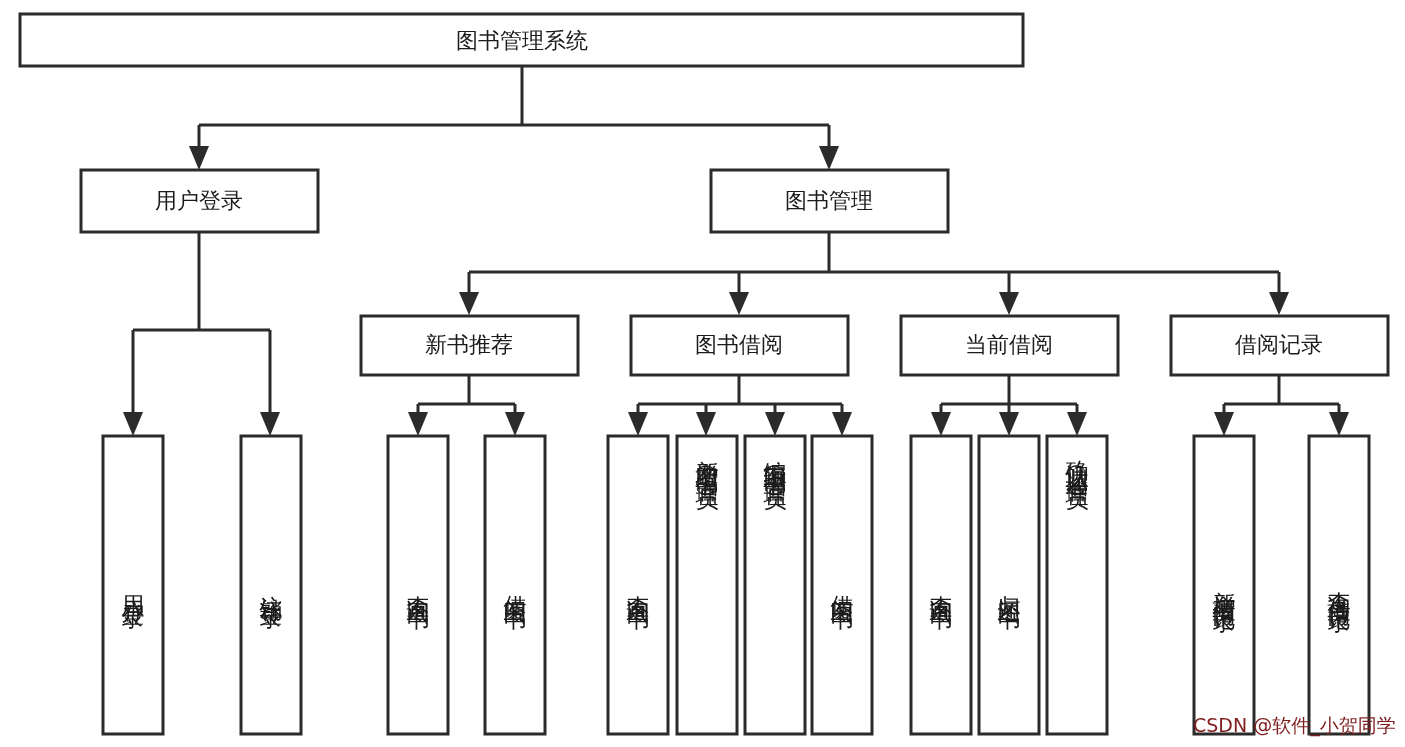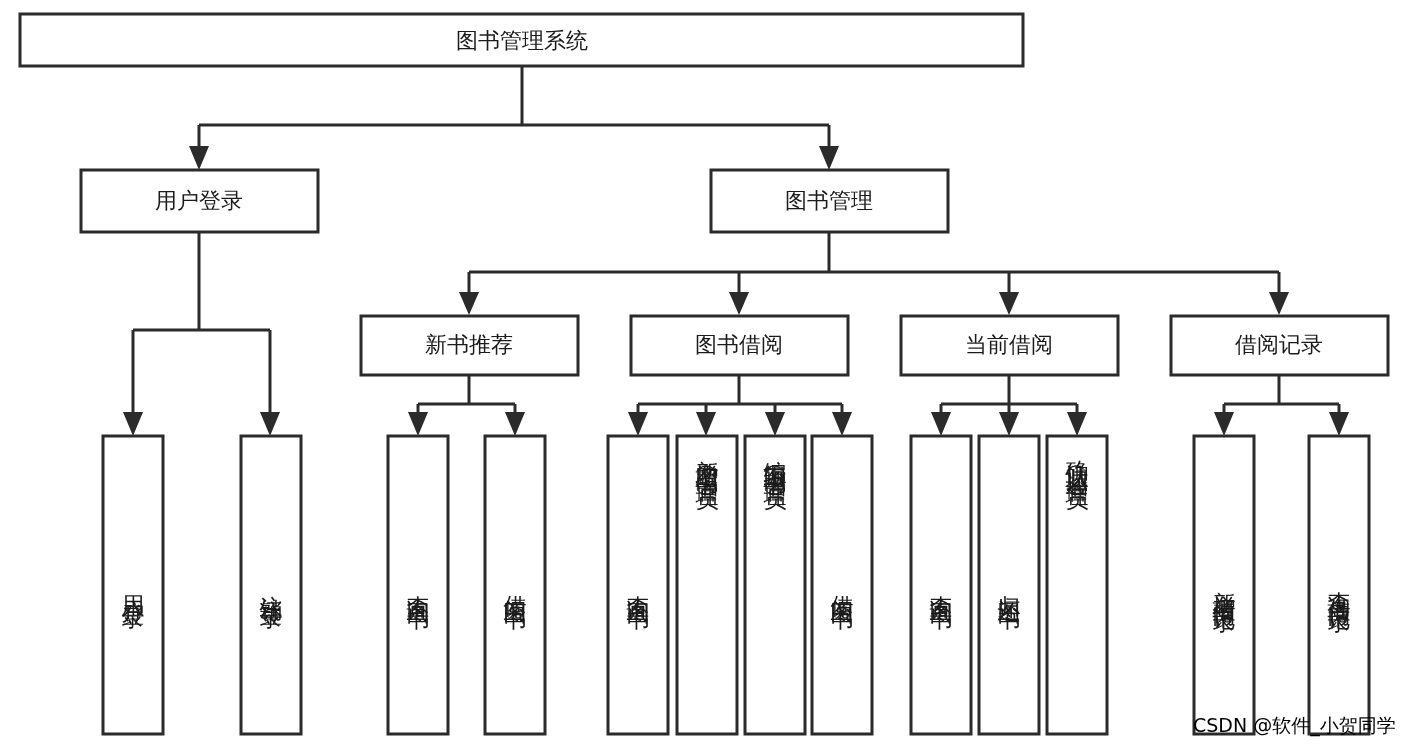--- a/index.html
+++ b/index.html
@@ -64,21 +64,21 @@
     pointer-events: none;
     user-select: none;
   }
   .leaf-label.top-align {
     justify-content: flex-start;
   }
   .watermark {
     position: absolute;
     font-family: "DejaVu Sans", "Liberation Sans", sans-serif;
     font-size: 19px;
-    color: #000000;
+    color: #7f1d1d;
     white-space: nowrap;
     user-select: none;
   }
 </style>
 </head>
 <body>
 
 <div id="diagram-root">
 
   <svg class="diagram-svg" viewBox="0 0 1405 747">

